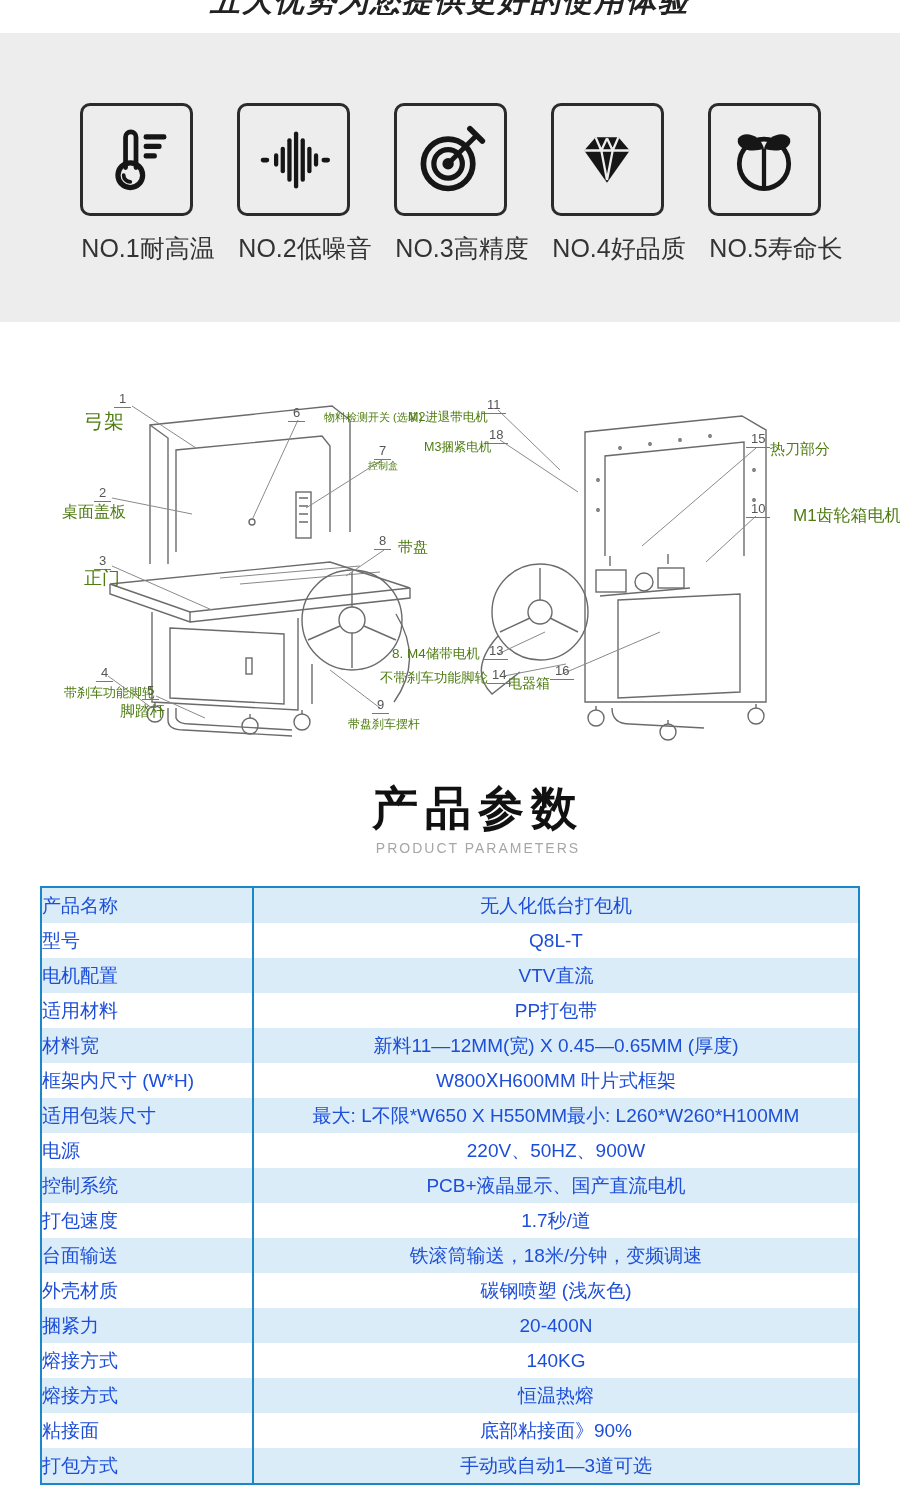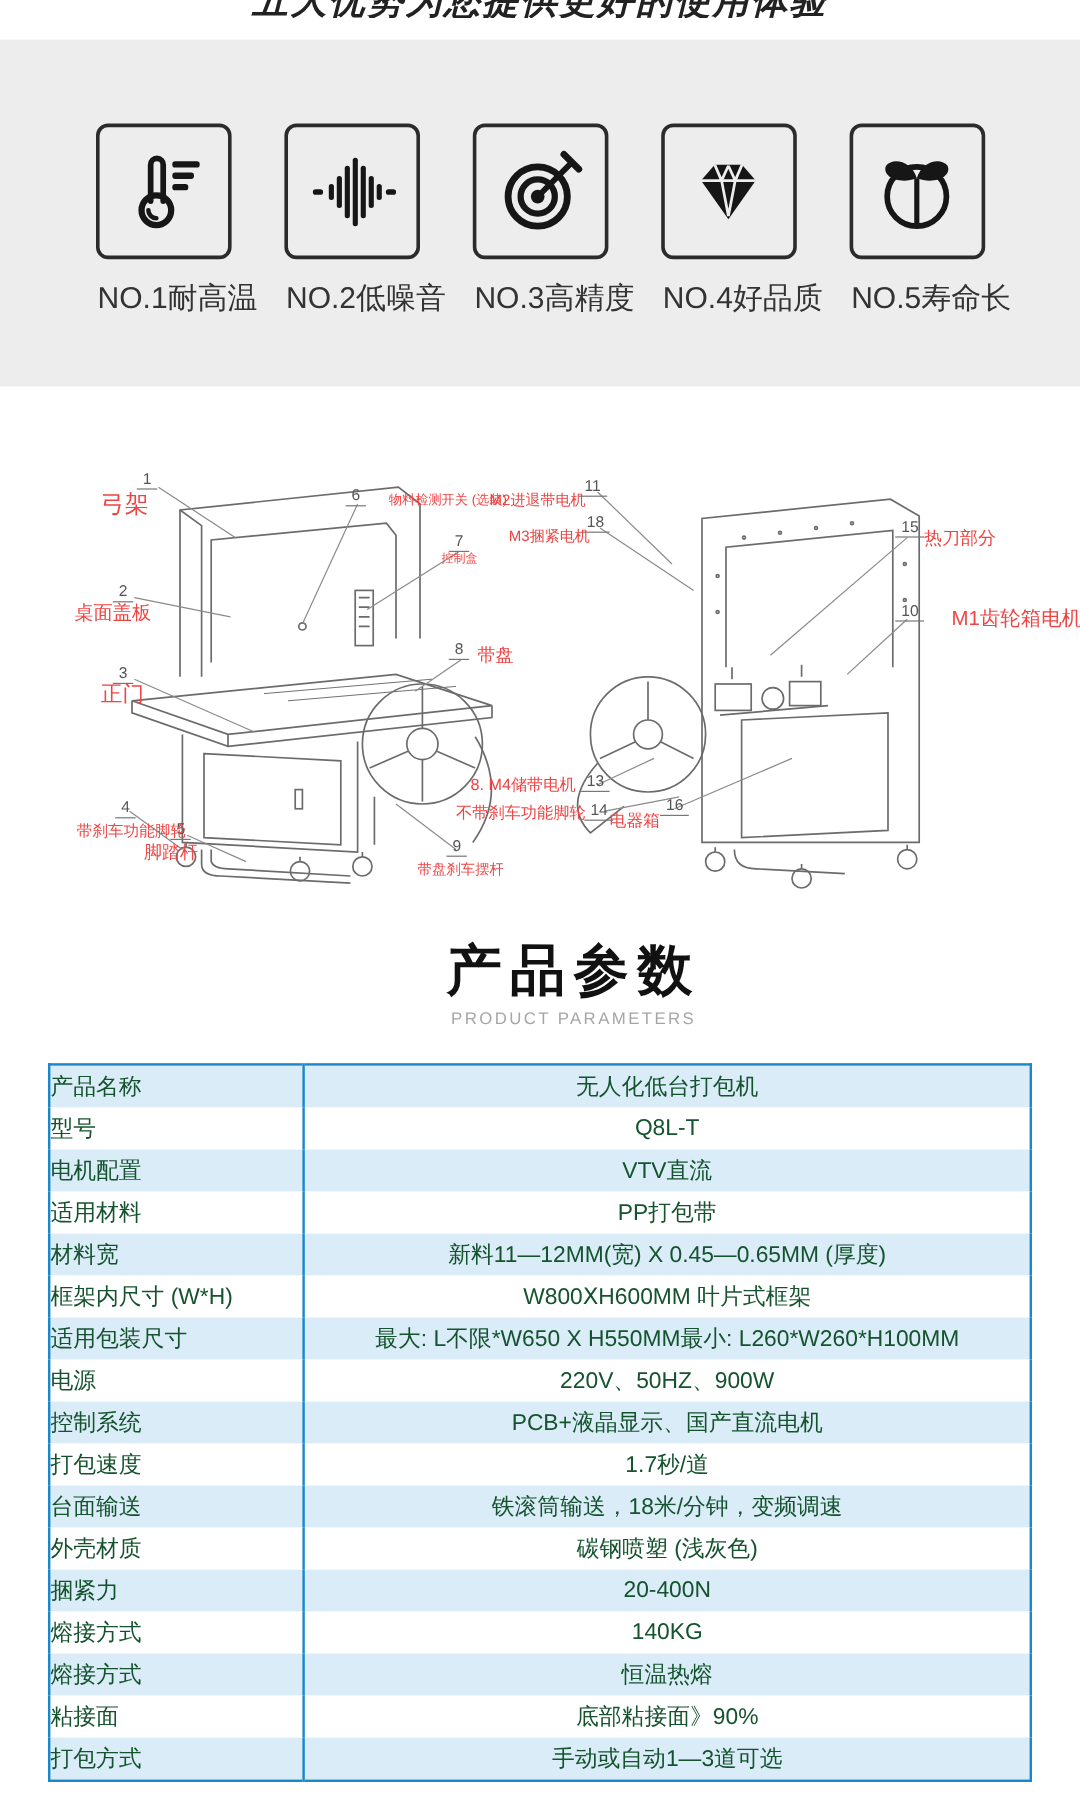--- a/index.html
+++ b/index.html
@@ -16,34 +16,34 @@
   .features{display:flex;justify-content:center;padding-top:70px;}
   .feature{width:157px;display:flex;flex-direction:column;align-items:center;}
   .icon-card{width:107px;height:107px;border:3px solid #2b2b2b;border-radius:10px;
         display:flex;align-items:center;justify-content:center;}
   .icon-card svg{width:76px;height:76px;}
   .feature-label{margin-top:16px;font-size:25px;color:#333;white-space:nowrap;margin-left:24px;}
 
   
   .diagram{position:absolute;top:370px;left:0;width:900px;height:390px;}
   .diagram svg.lineart{position:absolute;left:0;top:0;}
-  .dlabel{position:absolute;color:#ef4444;white-space:nowrap;line-height:1.1;}
+  .dlabel{position:absolute;color:#4d7c0f;white-space:nowrap;line-height:1.1;}
   .dnum{position:absolute;color:#555;font-size:13px;padding:0 5px 1px;
         border-bottom:1.5px solid #777;line-height:1.1;}
 
   
   .section-title{position:absolute;top:778px;left:0;width:900px;text-align:center;
         font-size:46px;font-weight:bold;color:#111;letter-spacing:7px;transform:translateX(28px);}
   .section-subtitle{position:absolute;top:840px;left:0;width:900px;text-align:center;
         font-size:14px;color:#a6a6a6;letter-spacing:2px;transform:translateX(28px);}
 
   
   table.params{position:absolute;top:886px;left:40px;width:820px;border-collapse:collapse;
         border:2px solid #1a87c9;table-layout:fixed;}
-  table.params td{height:35px;font-size:19px;color:#14532d;padding:0;}
+  table.params td{height:35px;font-size:19px;color:#1d4ed8;padding:0;}
   td.p-label{width:210px;padding-left:11px;border-right:2px solid #1a87c9;}
   td.p-value{text-align:center;}
   tbody.zebra tr:nth-of-type(odd){background:#d9ecf8;}
   tbody.zebra tr:nth-of-type(even){background:#ffffff;}
 </style>
 </head>
 <body>
 
 <div class="page">
 

